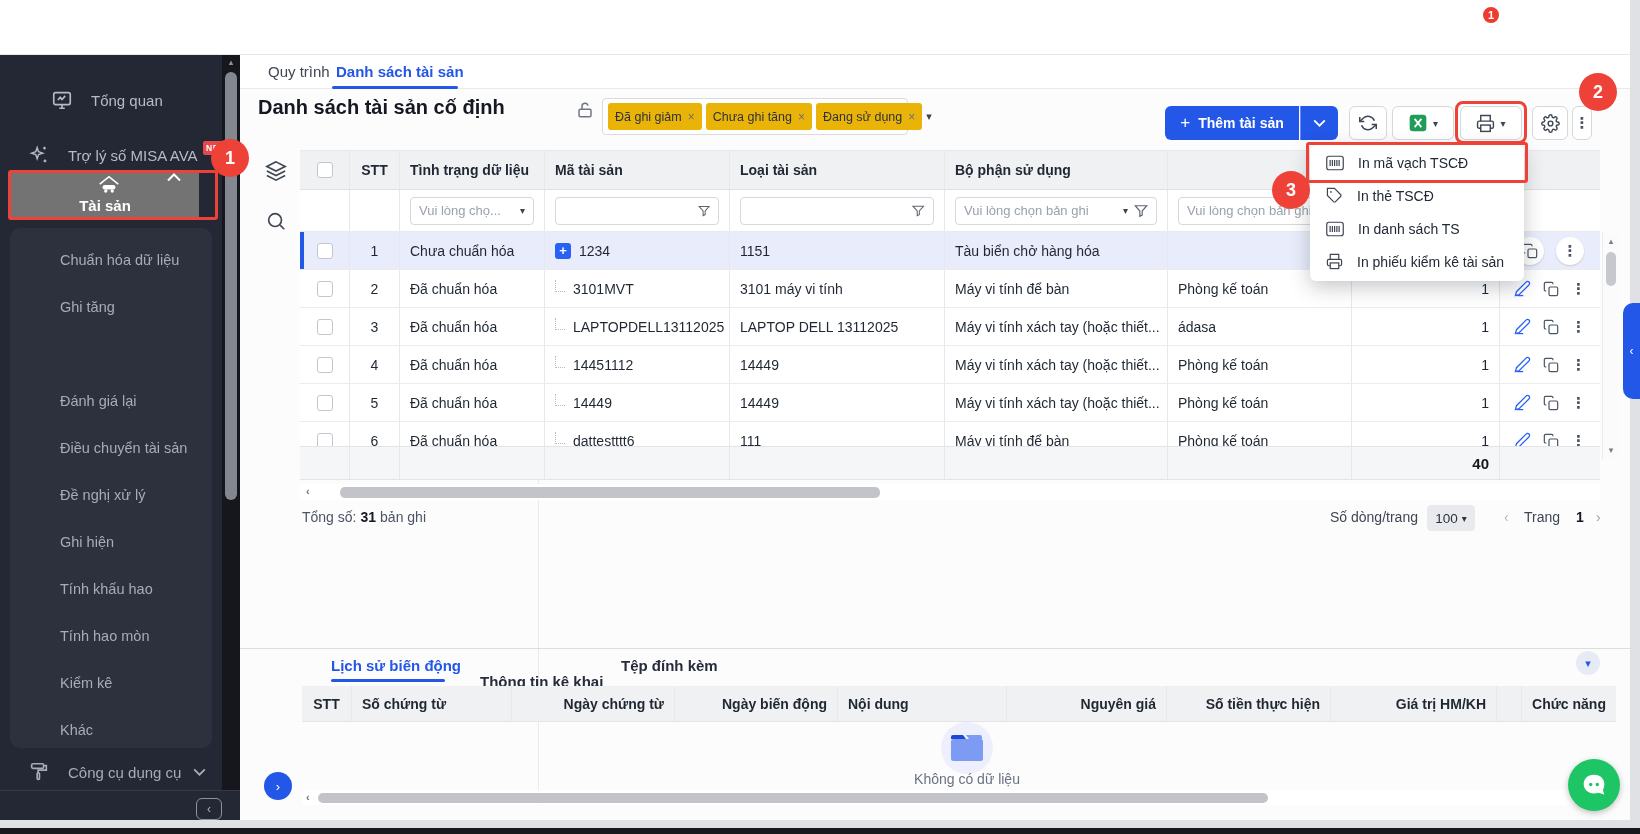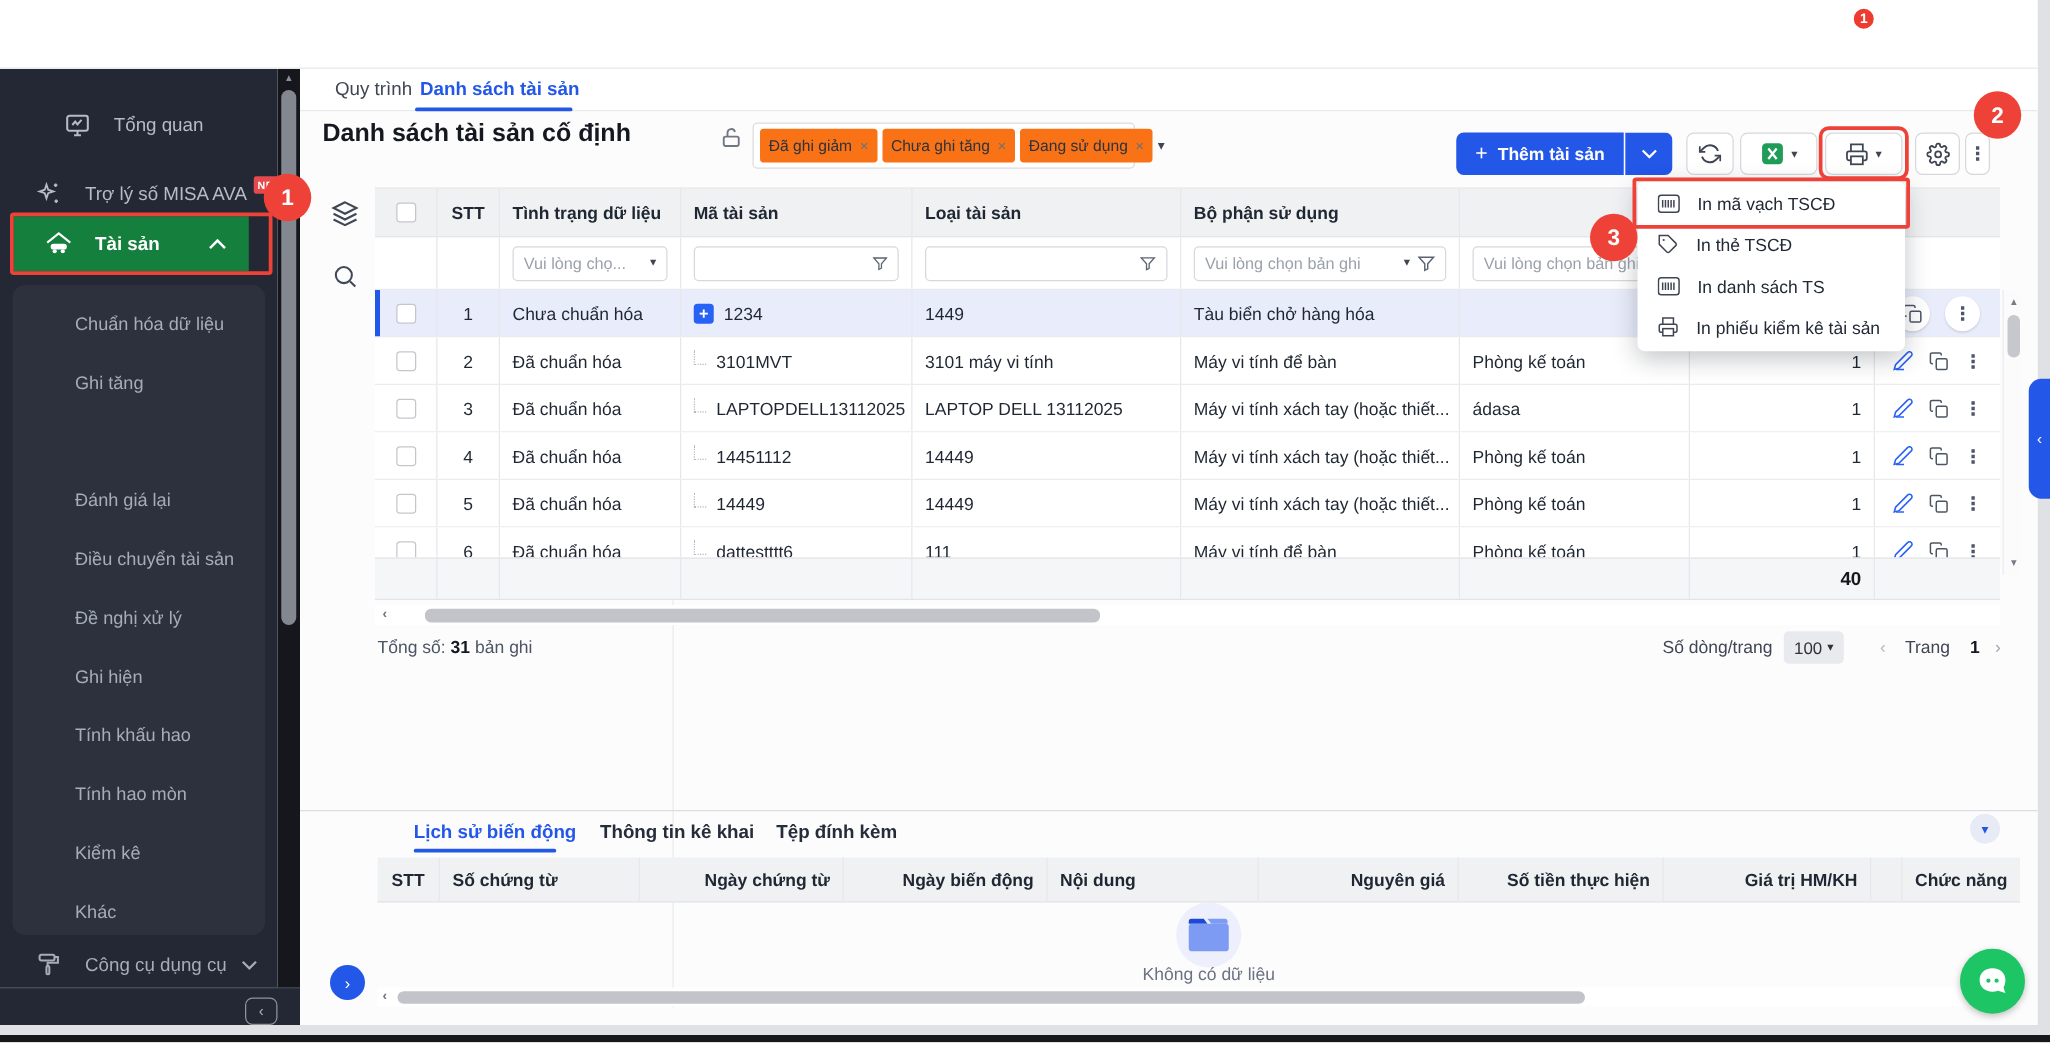--- a/index.html
+++ b/index.html
@@ -29,39 +29,39 @@
 
   
   .sidebar { left:0; top:55px; width:222px; height:735px; background:#232834; }
   .side-scroll { left:222px; top:55px; width:18px; height:735px; background:#15171d; }
   .side-thumb { left:3px; top:17px; width:12px; height:428px; background:#83878f; border-radius:6px; position:absolute; }
   .scroll-caret { position:absolute; left:0; top:2px; width:18px; text-align:center; color:#8b8f98; font-size:9px; }
   .side-item { position:absolute; left:0; width:222px; height:44px; display:flex; align-items:center; color:#b6bbc6; font-size:15px; }
   .side-item .ic { width:24px; margin-left:28px; margin-right:16px; display:flex; color:#b6bbc6; }
   .new-badge { position:absolute; left:203px; top:8px; background:#e5484d; color:#fff; font-size:8.5px; font-weight:bold; padding:2px 3px; border-radius:2px; letter-spacing:.5px; }
   .active-rect { left:8px; top:170px; width:210px; height:50px; border:3px solid #ee4238; border-radius:3px; z-index:8; }
-  .active-item { left:11px; top:173px; width:188px; height:44px; background:#15803d; display:flex; align-items:center; color:#fff; font-size:15px; font-weight:bold; z-index:7; }
+  .active-item { left:11px; top:173px; width:188px; height:44px; background:#737373; display:flex; align-items:center; color:#fff; font-size:15px; font-weight:bold; z-index:7;flex-direction:column; }
   .active-item .ic { width:24px; margin-left:24px; margin-right:17px; color:#fff; display:flex; }
   .submenu { left:10px; top:228px; width:202px; height:520px; background:#2c313d; border-radius:10px; }
   .sub-item { position:absolute; left:0; width:202px; height:47px; display:flex; align-items:center; padding-left:50px; color:#a6acb8; font-size:14.5px; }
   .tools-item { left:0; top:750px; width:222px; height:44px; display:flex; align-items:center; color:#a6acb8; font-size:15px; position:absolute; }
   .tools-item .ic { width:24px; margin-left:28px; margin-right:16px; display:flex; }
   .side-footer { left:0; top:790px; width:240px; height:30px; background:#232834; border-top:1px solid #353a46; }
   .collapse-btn { position:absolute; left:196px; top:7px; width:26px; height:22px; border:1.5px solid #8e939d; border-radius:6px; color:#aeb3bc; display:flex; align-items:center; justify-content:center; font-size:12px; }
 
   
   .main { left:240px; top:55px; width:1390px; height:765px; background:#fcfcfd; }
   .tabbar { left:240px; top:55px; width:1390px; height:34px; background:#fff; border-bottom:1px solid #e8e9ec; }
   .tab1 { position:absolute; left:28px; top:8px; font-size:15px; color:#3f4653; }
   .tab2 { position:absolute; left:96px; top:8px; font-size:15px; font-weight:bold; color:#2357e8; }
   .tab-underline { position:absolute; left:92px; top:31px; width:126px; height:3px; background:#2357e8; border-radius:2px; }
   .page-title { left:258px; top:96px; font-size:20px; font-weight:bold; color:#151821; }
   .lock-ic { left:576px; top:101px; color:#707783; }
   .chips-box { left:602px; top:98px; width:306px; height:37px; background:#fff; border:1px solid #d9dbdf; border-radius:4px; display:flex; align-items:center; padding:0 8px 0 5px; gap:4px; }
-  .chip { background:#f97316; border-radius:3px; height:27px; display:flex; align-items:center; padding:0 7px; font-size:12.5px; color:#2d333d; white-space:nowrap; }
+  .chip { background:#eab308; border-radius:3px; height:27px; display:flex; align-items:center; padding:0 7px; font-size:12.5px; color:#2d333d; white-space:nowrap; }
   .chip .x { margin-left:6px; color:#6a7078; font-size:12px; cursor:default; }
   .chip .x::before { content:"×"; }
   .caret-d::before { content:"▾"; }
   .caret-u::before { content:"▴"; }
 
   
   .add-btn { left:1165px; top:106px; width:134px; height:34px; background:#2357e8; border-radius:6px 0 0 6px; color:#fff; display:flex; align-items:center; justify-content:center; gap:8px; font-size:14px; font-weight:bold; }
   .add-caret { left:1300px; top:106px; width:38px; height:34px; background:#2357e8; border-radius:0 6px 6px 0; border-left:1px solid rgba(255,255,255,.3); color:#fff; display:flex; align-items:center; justify-content:center; }
   .tool-btn { position:absolute; top:106px; height:34px; background:#fff; border:1px solid #d5d7db; border-radius:6px; display:flex; align-items:center; justify-content:center; gap:5px; color:#3f4653; }
   .red-rect { border:3px solid #ee4238; border-radius:8px; z-index:62; }
@@ -445,21 +445,21 @@
     <div class="drow selected t-grid" style="top:0;">
       <div class="c c-center">
           <span class="checkbox"></span>
         </div>
       <div class="c c-center">1</div>
       <div class="c">Chưa chuẩn hóa</div>
       <div class="c">
           <span class="plusbox"></span>
           <span>1234</span>
         </div>
-      <div class="c">1449</div>
+      <div class="c">1151</div>
       <div class="c">Tàu biển chở hàng hóa</div>
       <div class="c"></div>
       <div class="c c-right"></div>
       <div class="c c-actions">
         <span class="circled">
             <svg width="16" height="16" viewBox="0 0 24 24" fill="none" stroke="#4b5563" stroke-width="1.8">
               <rect x="9" y="9" width="13" height="13" rx="2"></rect>
               <path d="M5 15H4a2 2 0 0 1-2-2V4a2 2 0 0 1 2-2h9a2 2 0 0 1 2 2v1"></path>
             </svg>
           </span>
@@ -668,21 +668,21 @@
     <span class="caret-d" style="font-size:10px;"></span>
   </div>
   <span class="pg" style="left:1504px;color:#b3b8bf;">‹</span>
   <span class="pg" style="left:1524px;">Trang</span>
   <span class="pg" style="left:1576px;font-weight:bold;color:#151821;">1</span>
   <span class="pg" style="left:1596px;color:#9ca3af;">›</span>
 
   <div class="abs detail-line"></div>
   <span class="dtab" style="left:331px;color:#2357e8;">Lịch sử biến động</span>
   <div class="abs dtab-underline"></div>
-  <span class="dtab" style="left:480px;color:#262d3a;">Thông tin kê khai</span>
+  <span class="dtab" style="left:480px;color:#262d3a;margin-top:16px;">Thông tin kê khai</span>
   <span class="dtab" style="left:621px;color:#262d3a;">Tệp đính kèm</span>
   <div class="abs d-collapse">
       <span class="caret-d"></span>
     </div>
 
   <div class="abs bhead b-grid">
     <div class="c c-center">STT</div>
     <div class="c">Số chứng từ</div>
     <div class="c c-right">Ngày chứng từ</div>
     <div class="c c-right">Ngày biến động</div>

